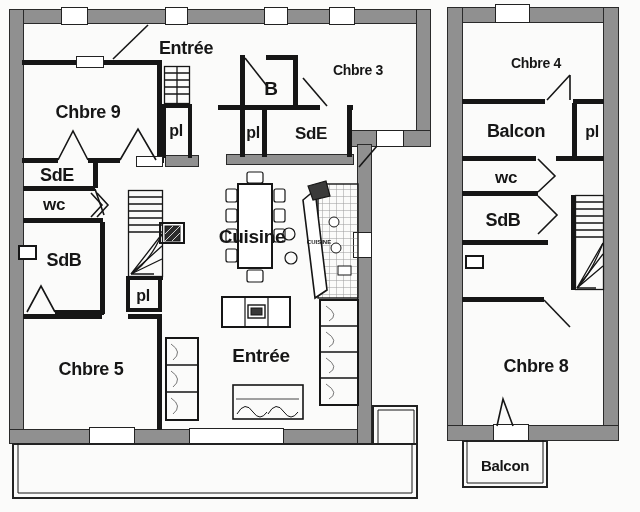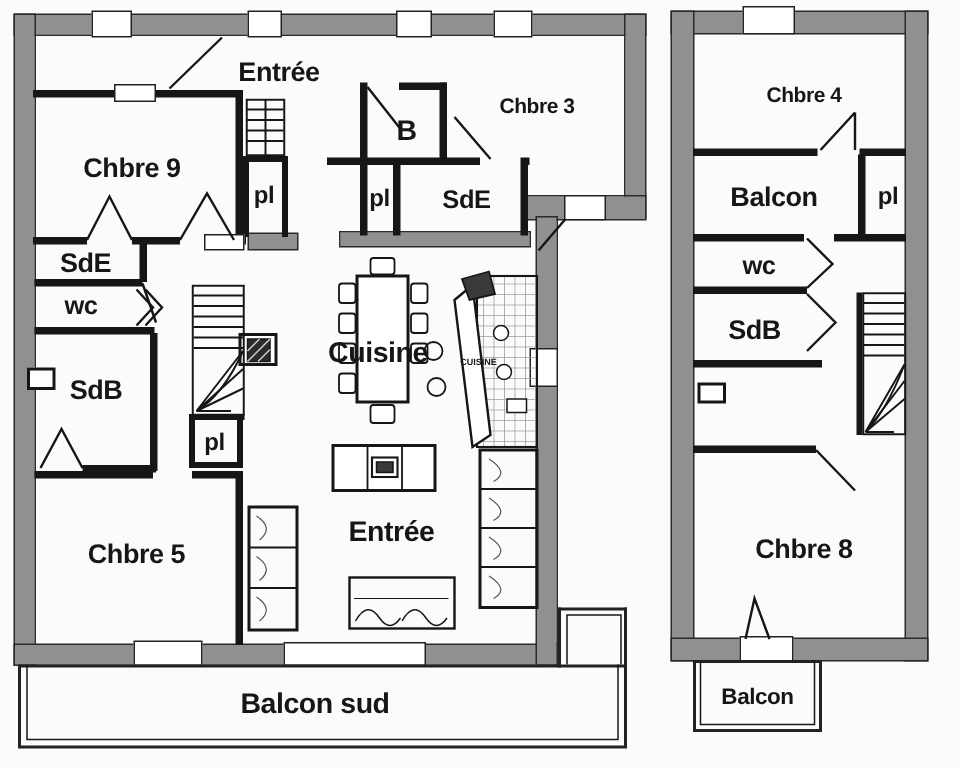--- a/index.html
+++ b/index.html
@@ -214,21 +214,20 @@
   <div class="lbl" style="left:64px;top:260px;font-size:18px">SdB</div>
   <div class="lbl" style="left:143px;top:296px;font-size:16px">pl</div>
   <div class="lbl" style="left:91px;top:369px;font-size:18px">Chbre 5</div>
   <div class="lbl" style="left:271px;top:88px;font-size:19px">B</div>
   <div class="lbl" style="left:253px;top:133px;font-size:16px">pl</div>
   <div class="lbl" style="left:311px;top:133px;font-size:17px">SdE</div>
   <div class="lbl" style="left:358px;top:70px;font-size:14px">Chbre 3</div>
   <div class="lbl" style="left:252px;top:236px;font-size:19px">Cuisine</div>
   <div class="lbl" style="left:319px;top:242px;font-size:6px;letter-spacing:0">CUISINE</div>
   <div class="lbl" style="left:261px;top:355px;font-size:19px">Entrée</div>
-  <div class="lbl" style="left:210px;top:470px;font-size:19px">Balcon sud</div>
   <div class="lbl" style="left:536px;top:63px;font-size:14px">Chbre 4</div>
   <div class="lbl" style="left:516px;top:131px;font-size:18px">Balcon</div>
   <div class="lbl" style="left:592px;top:132px;font-size:16px">pl</div>
   <div class="lbl" style="left:506px;top:177px;font-size:17px">wc</div>
   <div class="lbl" style="left:503px;top:220px;font-size:18px">SdB</div>
   <div class="lbl" style="left:536px;top:366px;font-size:18px">Chbre 8</div>
   <div class="lbl" style="left:505px;top:465px;font-size:15px">Balcon</div>
 
 </div>
 

